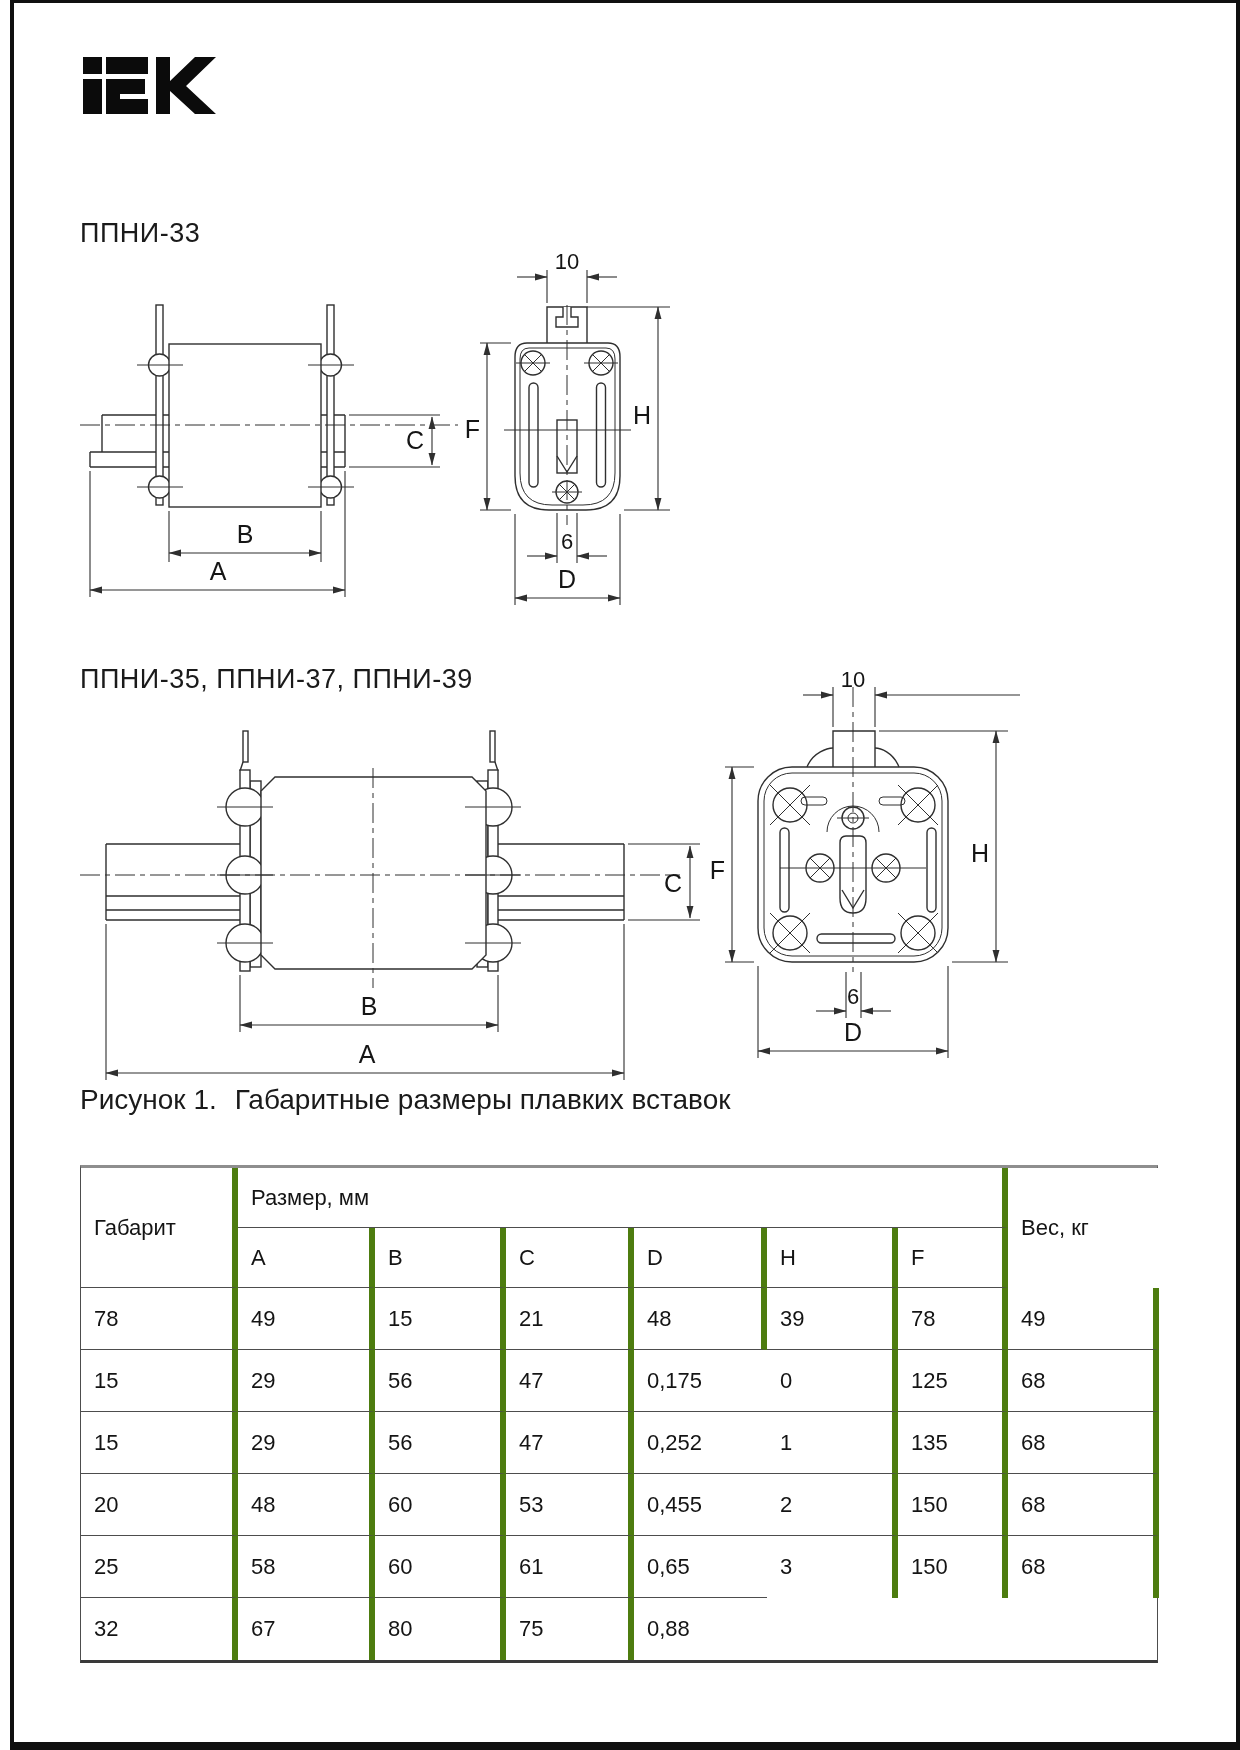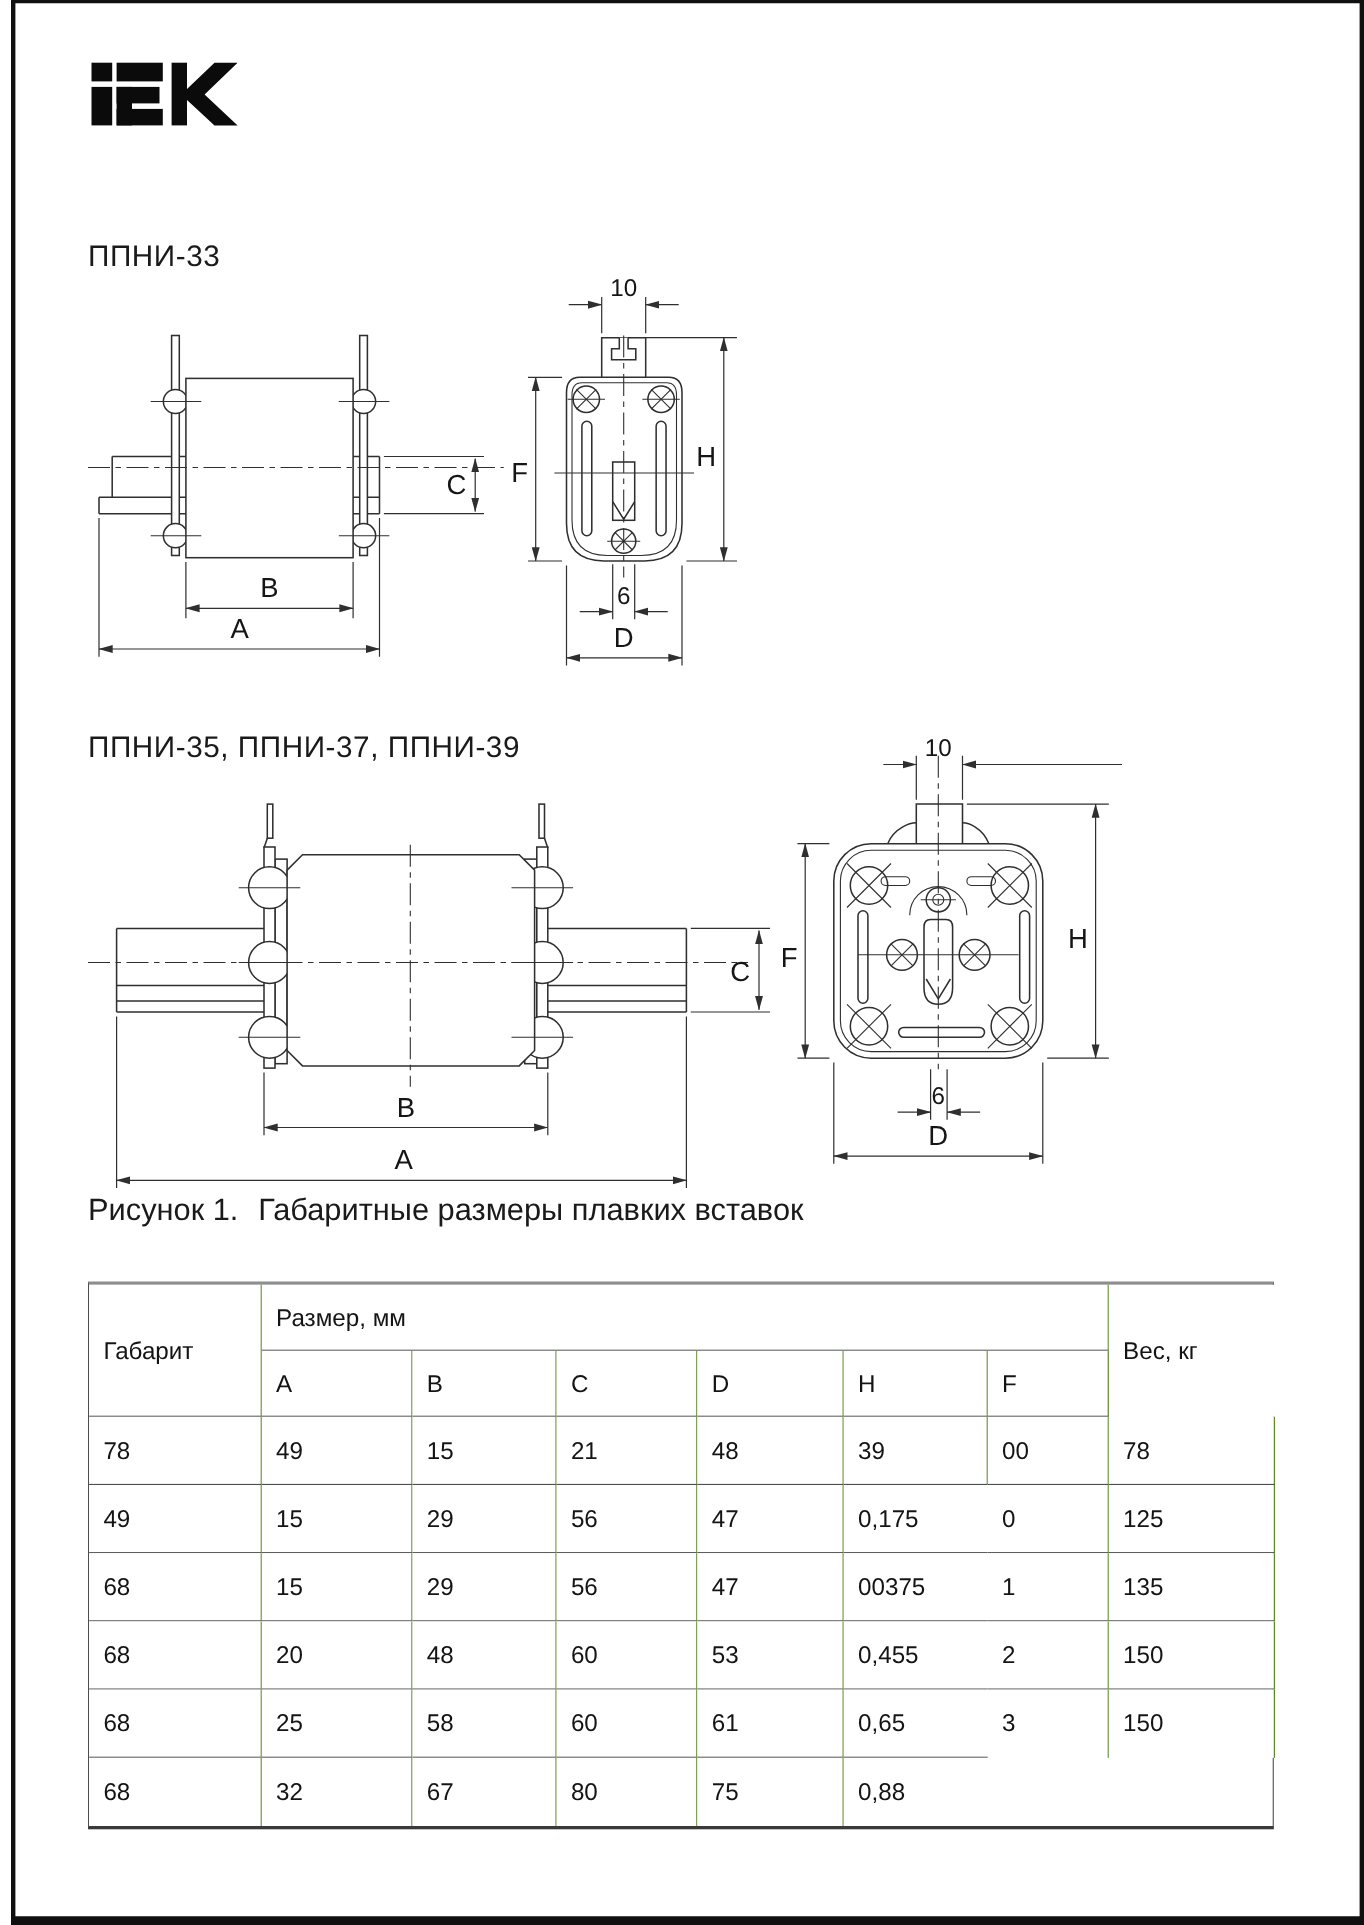--- a/index.html
+++ b/index.html
@@ -24,21 +24,21 @@
   svg .dnum { font-size:22px; }
 
   
   .tbl { position:absolute; left:80px; top:1165px; width:1078px;
          display:grid;
          grid-template-columns:157px 137px 131px 128px 133px 131px 110px 151px;
          grid-template-rows:60px 60px 62px 62px 62px 62px 62px 62px;
          border-top:3px solid #8e8e8e; border-bottom:3px solid #3a3a3a;
          border-left:1px solid #4d4d4d; border-right:1px solid #4d4d4d;
          font-size:22px; color:#141414; box-sizing:border-box; }
-  .cell { border-right:1px solid #4d7c0f; border-bottom:1px solid #4d4d4d;
+  .cell { border-right:6px solid #4d7c0f; border-bottom:1px solid #4d4d4d;
           display:flex; align-items:center; padding-left:13px; box-sizing:border-box;
           background:#fff; white-space:nowrap; }
   .cell.no-r { border-right:none; }
   .cell.no-b { border-bottom:none; }
   .cell.span-gab { grid-column:1; grid-row:1/3; }
   .cell.span-size { grid-column:2/8; grid-row:1; }
   .cell.span-wt { grid-column:8; grid-row:1/3; border-right:none; }
 </style>
 </head>
 <body>
@@ -245,37 +245,36 @@
     <div class="cell" style="grid-column:6;grid-row:2;">H</div>
     <div class="cell" style="grid-column:7;grid-row:2;">F</div>
 
     <div class="cell">78</div>
     <div class="cell">49</div>
     <div class="cell">15</div>
     <div class="cell">21</div>
     <div class="cell">48</div>
     <div class="cell">39</div>
 
-    <div class="cell">00</div>
     <div class="cell">78</div>
     <div class="cell">49</div>
     <div class="cell">15</div>
     <div class="cell">29</div>
     <div class="cell">56</div>
     <div class="cell">47</div>
     <div class="cell no-r">0,175</div>
 
     <div class="cell">0</div>
     <div class="cell">125</div>
     <div class="cell">68</div>
     <div class="cell">15</div>
     <div class="cell">29</div>
     <div class="cell">56</div>
     <div class="cell">47</div>
-    <div class="cell no-r">00375</div>
+    <div class="cell no-r">0,252</div>
 
     <div class="cell">1</div>
     <div class="cell">135</div>
     <div class="cell">68</div>
     <div class="cell">20</div>
     <div class="cell">48</div>
     <div class="cell">60</div>
     <div class="cell">53</div>
     <div class="cell no-r">0,455</div>
 

